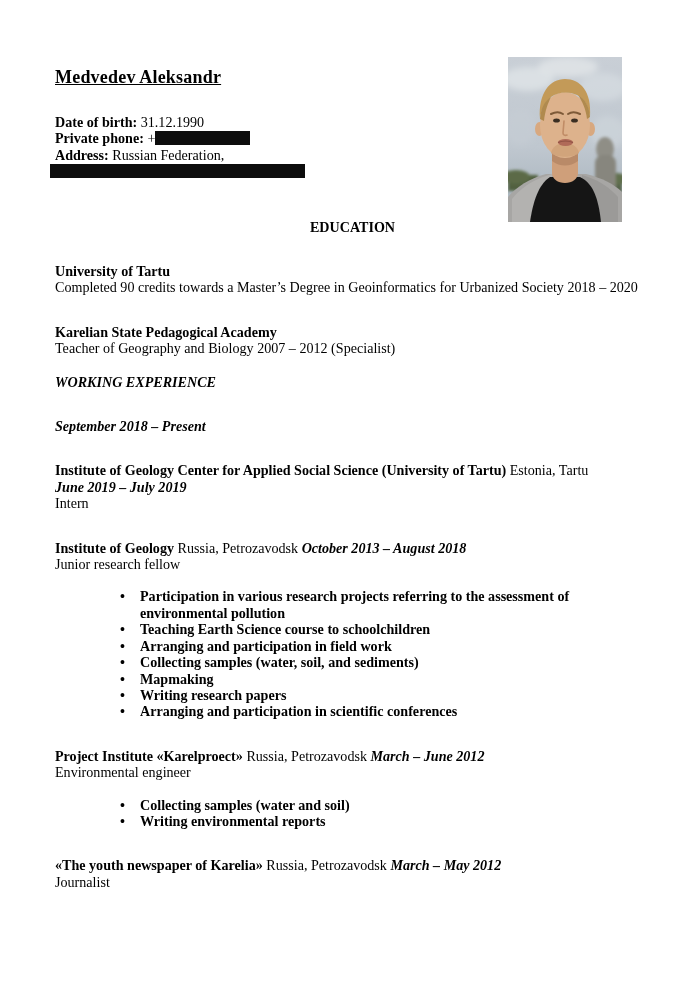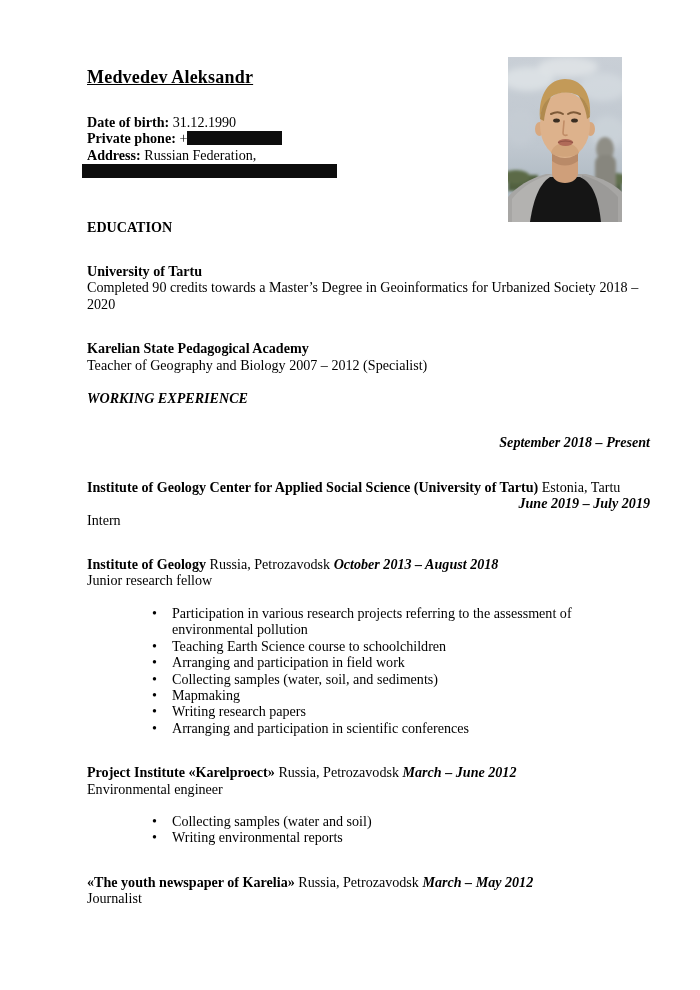--- a/index.html
+++ b/index.html
@@ -5,32 +5,32 @@
   html,body{margin:0;padding:0;background:#888;}
   .page{
     position:relative;
     width:700px;height:990px;
     background:#ffffff;
     color:#000;
     font-family:"Liberation Serif","DejaVu Serif",serif;
     font-size:14.1px;
     line-height:16.4px;
     box-sizing:border-box;
-    padding:66px 50px 0 87px;
+    padding:66px 50px 0 55px;
     overflow:hidden;
   }
   .b{font-weight:bold;}
-  .bi{font-weight:bold;font-style:italic;text-align:right;}
+  .bi{font-weight:bold;font-style:italic;}
   h1{
     font-size:18px;line-height:22px;margin:0 0 26px 0;
     font-weight:bold;text-decoration:underline;
     letter-spacing:.2px;
   }
   h2{font-size:14.1px;line-height:16.4px;font-weight:bold;margin:0;}
-  .h2-edu{margin-top:38px;}
+  .h2-edu{margin-top:38px;text-align:center;}
   .h2-work{margin-top:17px;font-style:italic;}
   .line{min-height:16.4px;}
   .block{margin-top:28px;}
   .oneline{white-space:nowrap;}
   .redact{
     display:inline-block;background:#0d0d0d;
     vertical-align:-2px;
   }
   .redact-phone{width:95px;height:14px;}
   .redact-address{display:block;width:255px;height:14px;margin-left:-5px;margin-top:1px;}
@@ -39,20 +39,21 @@
     position:absolute;left:508px;top:57px;width:114px;height:165px;
   }
   .photo svg{display:block;}
   ul.bullets{
     list-style:none;margin:16px 0 0 0;padding:0;
   }
   ul.bullets li{
     position:relative;
     padding-left:85px;
     min-height:16.4px;
+    font-weight:bold;
   }
   ul.bullets li::before{
     content:"\2022";
     position:absolute;left:65px;top:0;
   }
 </style>
 </head>
 <body>
 
 <div class="page">

